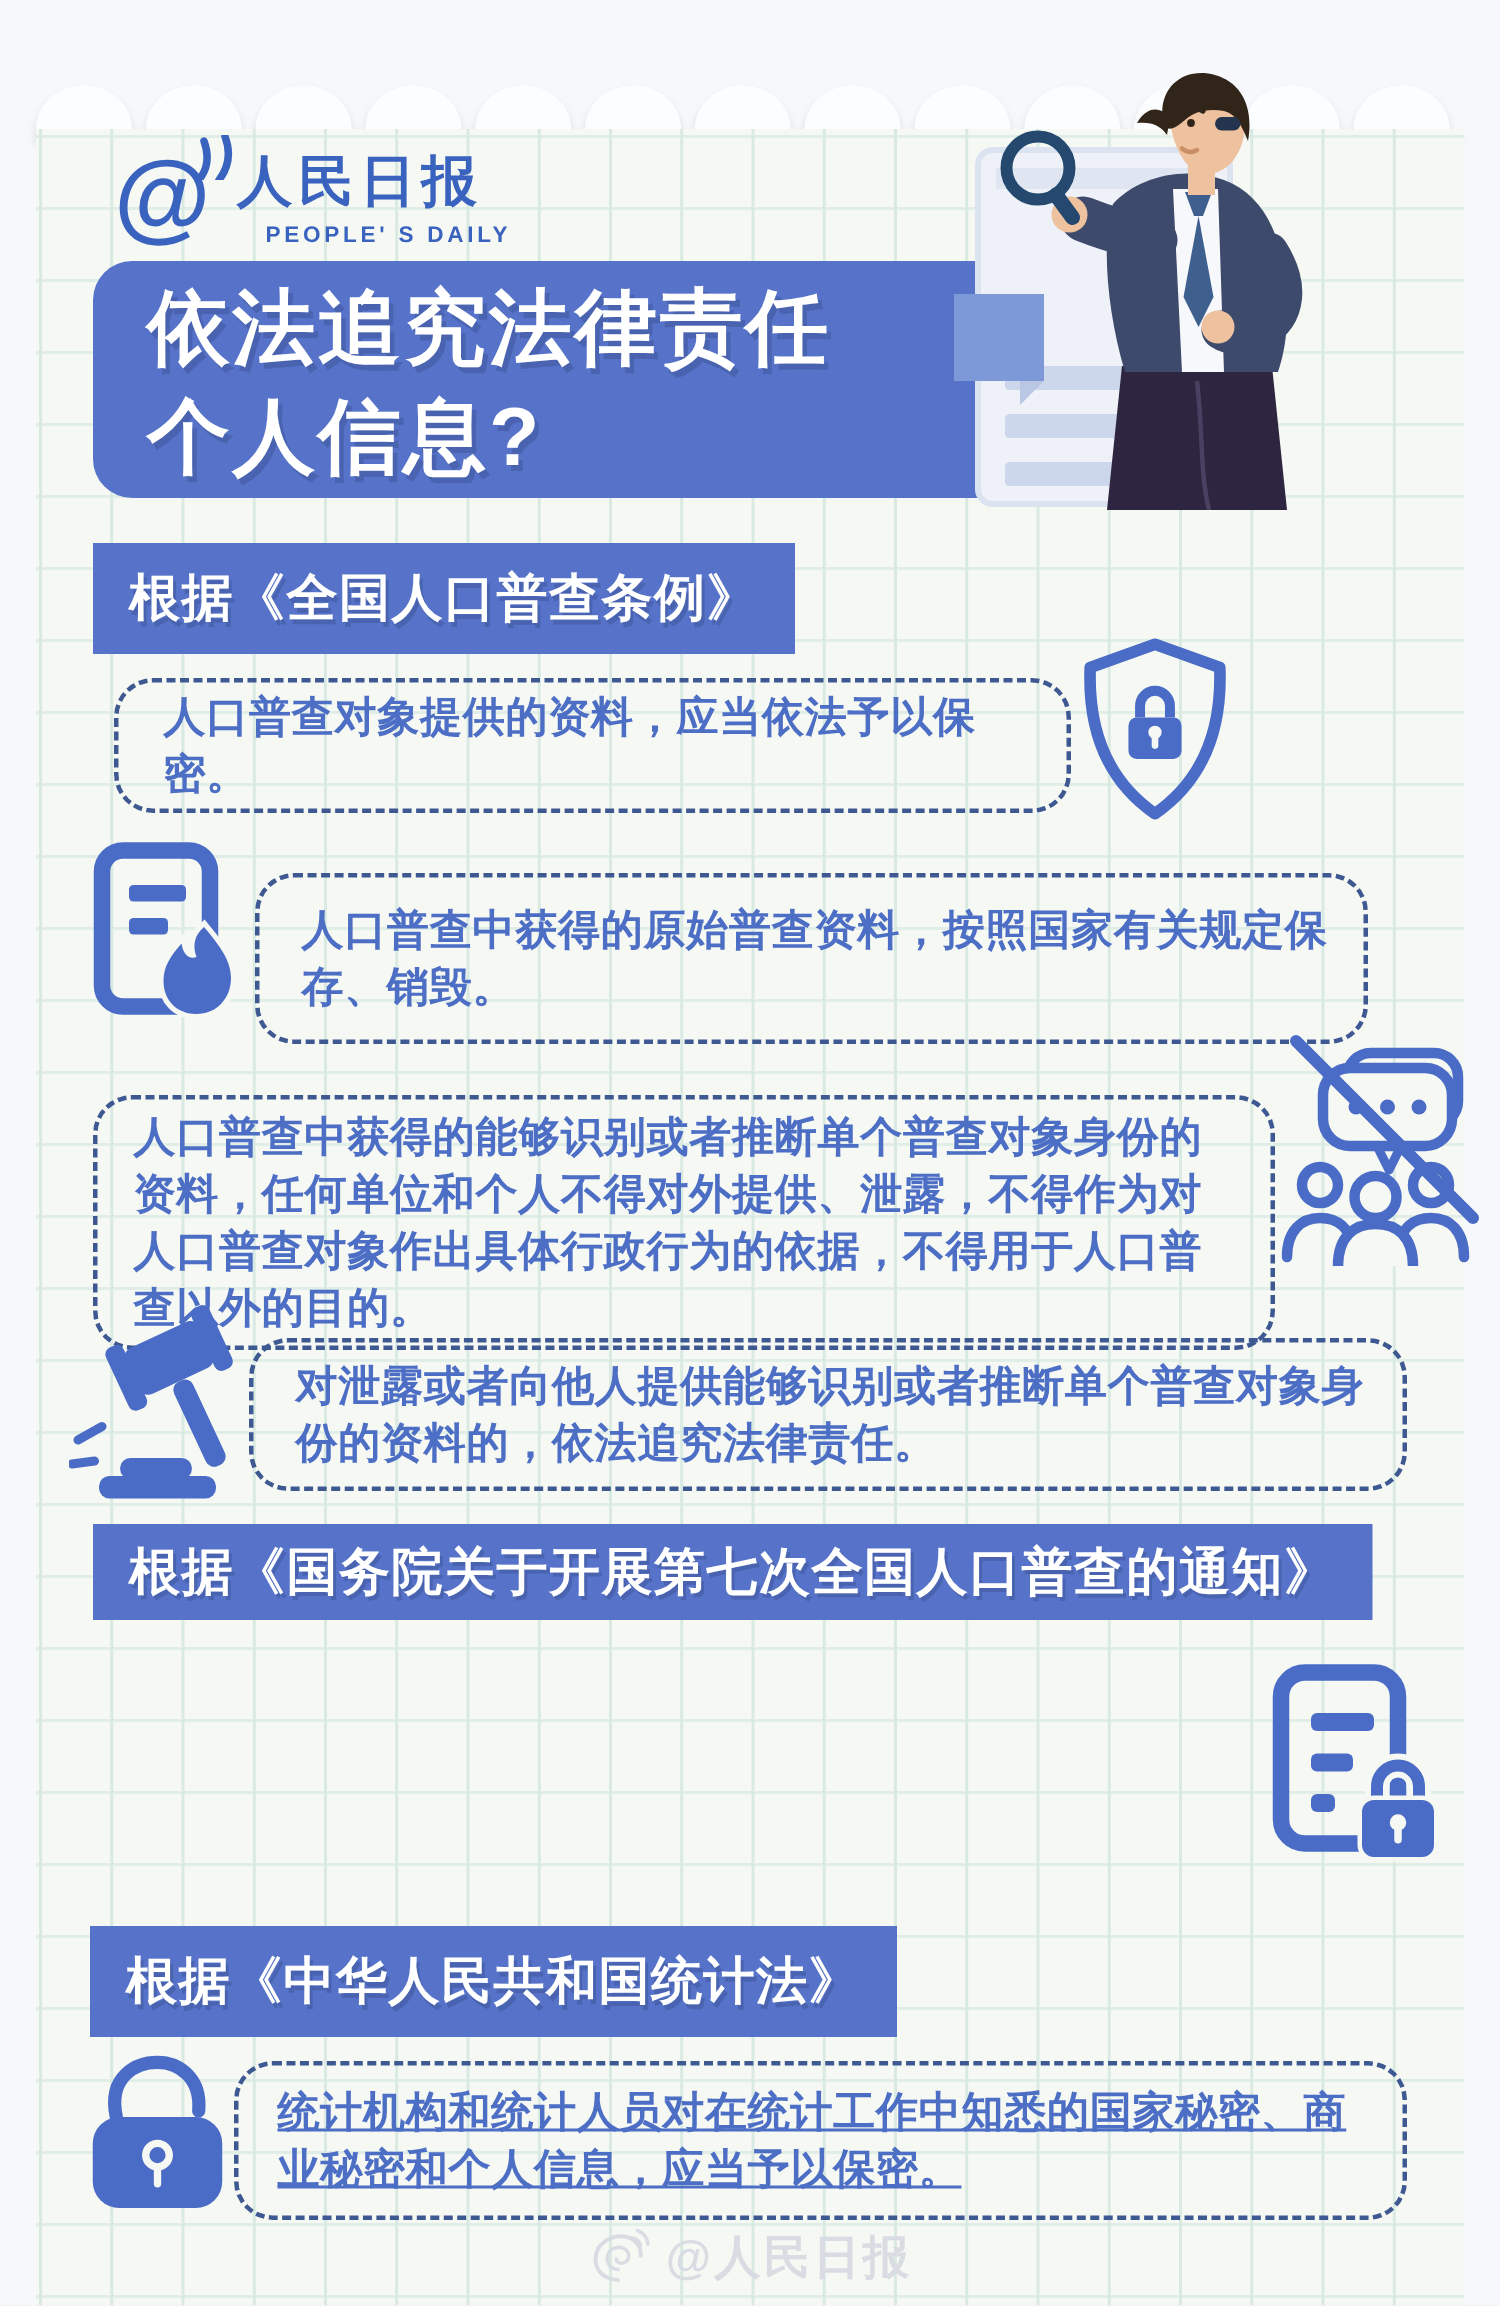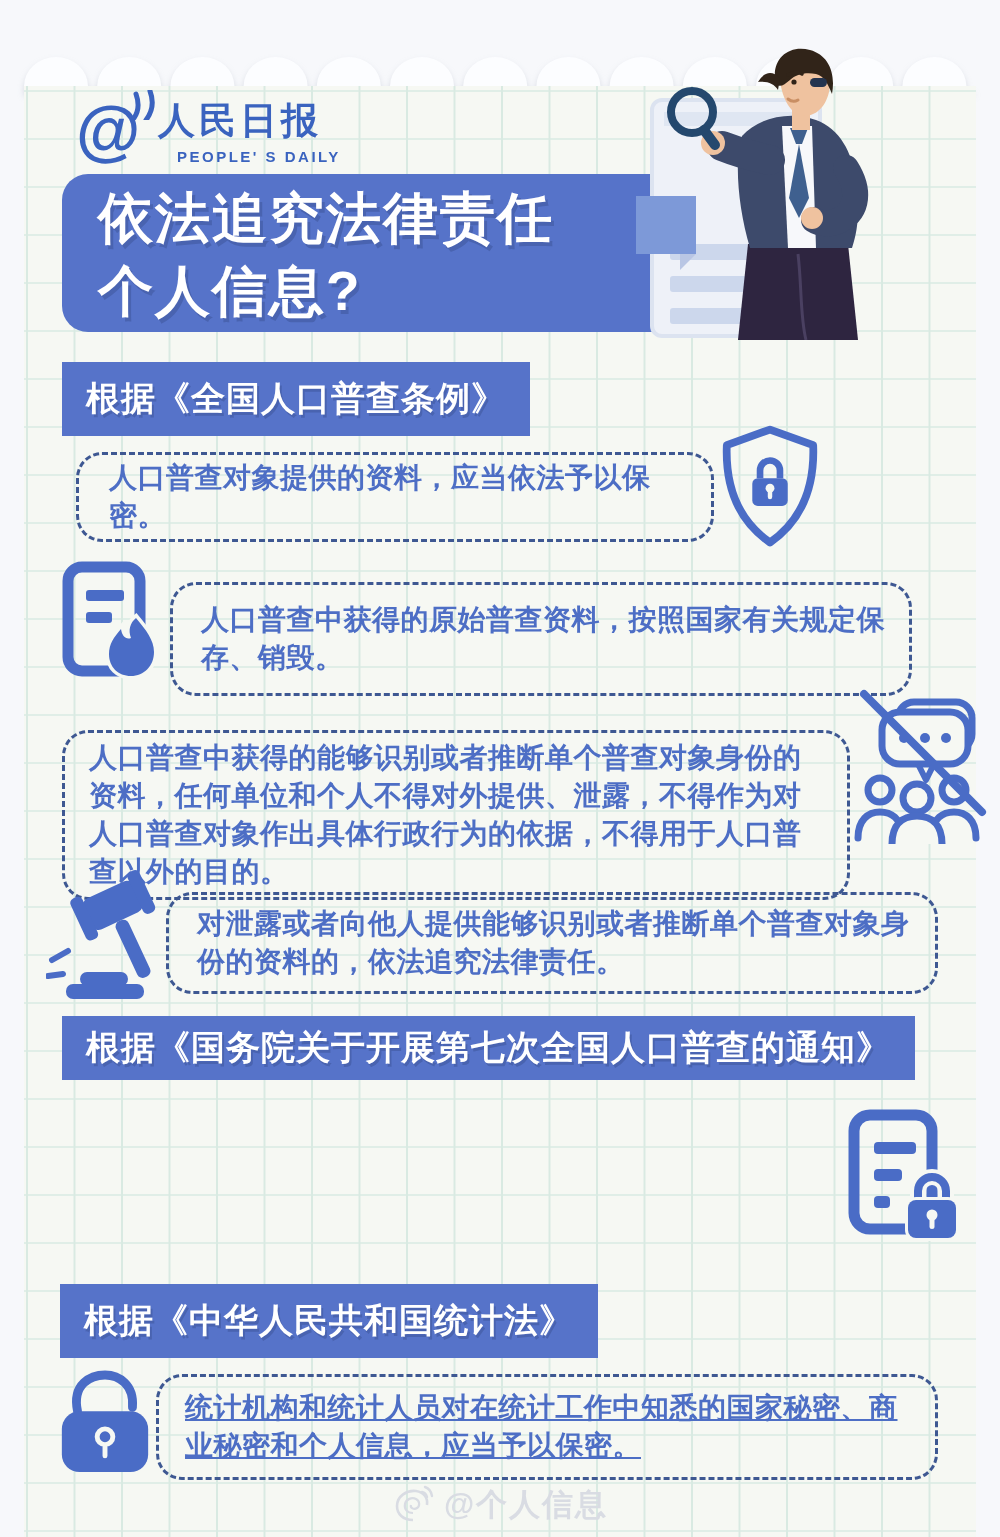--- a/index.html
+++ b/index.html
@@ -221,16 +221,16 @@
     <circle cx="52" cy="68" r="8" fill="none" stroke="#f6f8f3" stroke-width="5"></circle>
     <rect x="49.5" y="76" width="5" height="14" rx="2.5" fill="#f6f8f3"></rect>
   </svg>
 
   <div class="watermark">
     <svg width="42" height="42" viewBox="0 0 42 42">
       <path d="M21,36 C11,36 5,30 5,22 C5,12 15,6 24,7 C32,8 36,14 35,21" fill="none" stroke="#d9dce3" stroke-width="2.6"></path>
       <path d="M21,29 C15,29 12,25 13,20 C14,15 20,13 24,15 C28,17 28,22 25,24 C22,26 18,24 19,21" fill="none" stroke="#d9dce3" stroke-width="2.2"></path>
       <path d="M30,8 q4,1 5,5 M33,3 q6,2 7,9" fill="none" stroke="#d9dce3" stroke-width="2.4" stroke-linecap="round"></path>
     </svg>
-    <span>@个人信息</span>
+    <span>@人民日报</span>
   </div>
 
 </div>
 
 </body></html>

